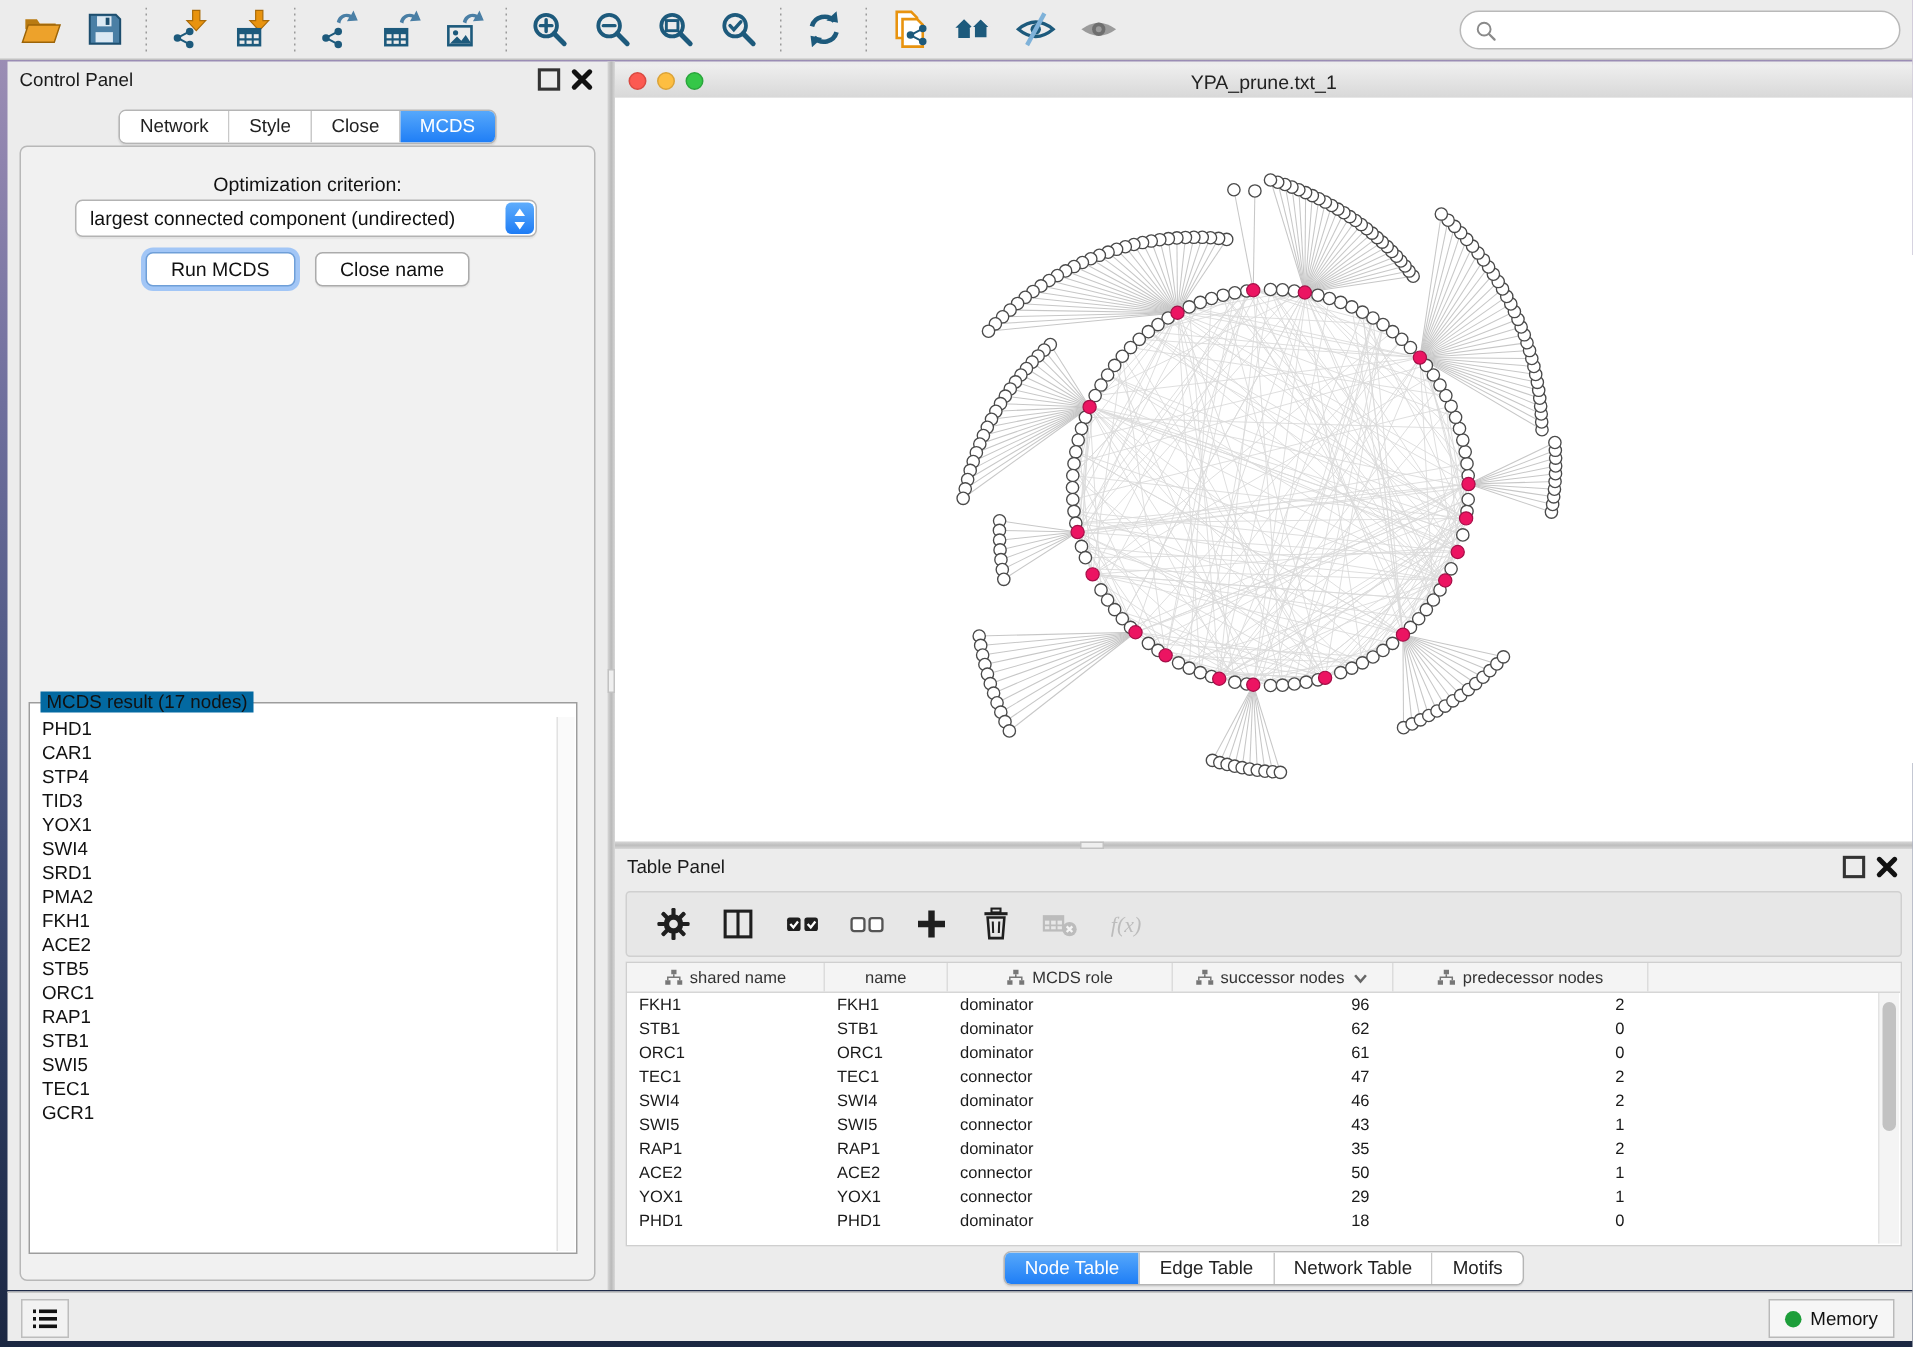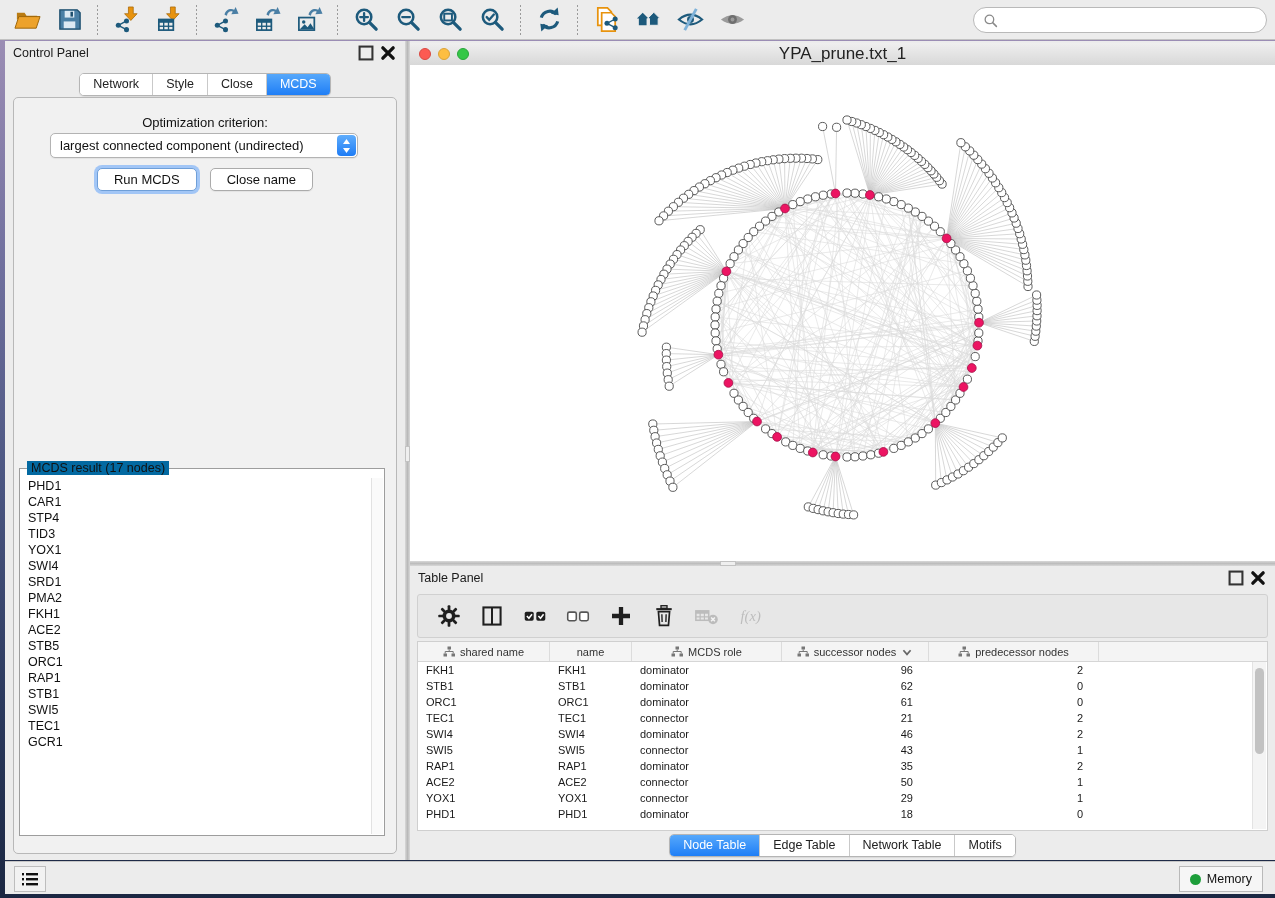--- a/index.html
+++ b/index.html
@@ -50,21 +50,21 @@
   #mcds-list{position:absolute;left:1px;top:9px;bottom:1px;right:12px;overflow:hidden;font-size:12.5px;color:#111;padding-left:7px;}
   #mcds-list div{line-height:16px;}
   .gb-scroll{position:absolute;top:9px;bottom:1px;right:1px;width:11px;background:#fafafa;border-left:1px solid #e2e2e2;}
   
   #v-divider{position:absolute;left:400px;top:0;width:5px;height:100%;background:linear-gradient(90deg,#d8d8d8,#b9b9b9,#d8d8d8);}
   #v-divider .grip{position:absolute;top:405px;left:0;width:5px;height:16px;background:#efefef;border:1px solid #c2c2c2;box-sizing:border-box;}
   
   #right-col{position:absolute;left:405px;right:0;top:0;bottom:0;}
   #net-window{position:absolute;left:0;right:0;top:2px;height:518px;}
   .net-title{height:22px;background:linear-gradient(#efefef,#d8d8d8);border-bottom:1px solid #b5b5b5;position:relative;
-    display:flex;align-items:center;justify-content:center;font-size:17px;color:#222;}
+    display:flex;align-items:center;justify-content:center;font-size:13px;color:#222;}
   .lights{position:absolute;left:9px;top:5px;display:flex;gap:7px;}
   .light{width:12px;height:12px;border-radius:50%;box-sizing:border-box;}
   .light.red{background:#fc5a52;border:1px solid #d94a42;}
   .light.yel{background:#fdbe41;border:1px solid #dba338;}
   .light.grn{background:#35c748;border:1px solid #2aa63c;}
   #net-canvas{position:absolute;left:0;right:0;top:22px;bottom:0;background:#fff;}
   #net-canvas svg{display:block;}
   #h-splitter{position:absolute;left:0;right:0;top:520px;height:5px;background:linear-gradient(#d8d8d8,#bdbdbd,#d8d8d8);}
   #h-splitter .grip{position:absolute;left:310px;top:0;height:5px;width:16px;background:#efefef;border:1px solid #c2c2c2;box-sizing:border-box;}
   
@@ -1199,21 +1199,21 @@
               <div class="td" style="width: 132px;">ORC1</div>
               <div class="td" style="width: 82px;">ORC1</div>
               <div class="td" style="width: 150px;">dominator</div>
               <div class="td num" style="width: 147px; padding-right: 16px;">61</div>
               <div class="td num" style="width: 170px; padding-right: 16px;">0</div>
             </div>
             <div class="tr">
               <div class="td" style="width: 132px;">TEC1</div>
               <div class="td" style="width: 82px;">TEC1</div>
               <div class="td" style="width: 150px;">connector</div>
-              <div class="td num" style="width: 147px; padding-right: 16px;">21</div>
+              <div class="td num" style="width: 147px; padding-right: 16px;">47</div>
               <div class="td num" style="width: 170px; padding-right: 16px;">2</div>
             </div>
             <div class="tr">
               <div class="td" style="width: 132px;">SWI4</div>
               <div class="td" style="width: 82px;">SWI4</div>
               <div class="td" style="width: 150px;">dominator</div>
               <div class="td num" style="width: 147px; padding-right: 16px;">46</div>
               <div class="td num" style="width: 170px; padding-right: 16px;">2</div>
             </div>
             <div class="tr">

